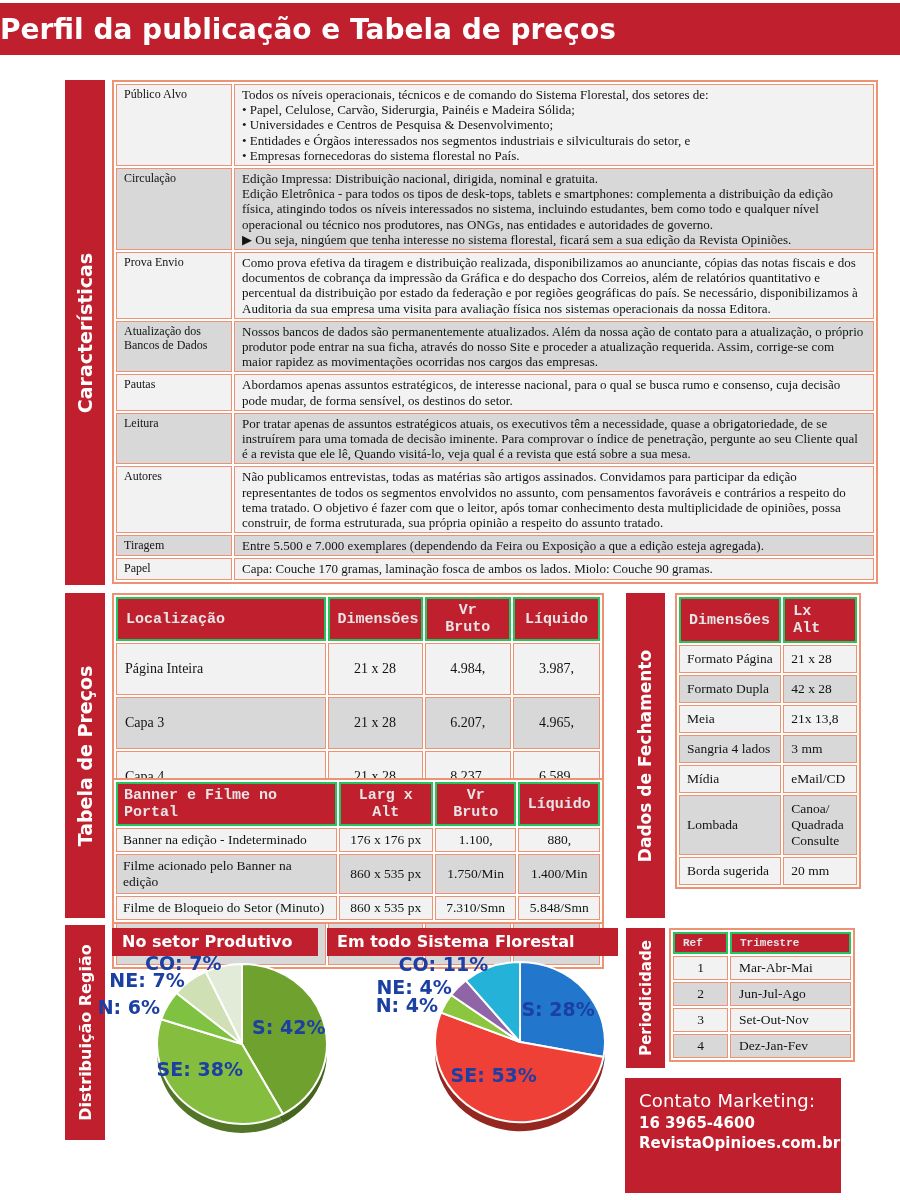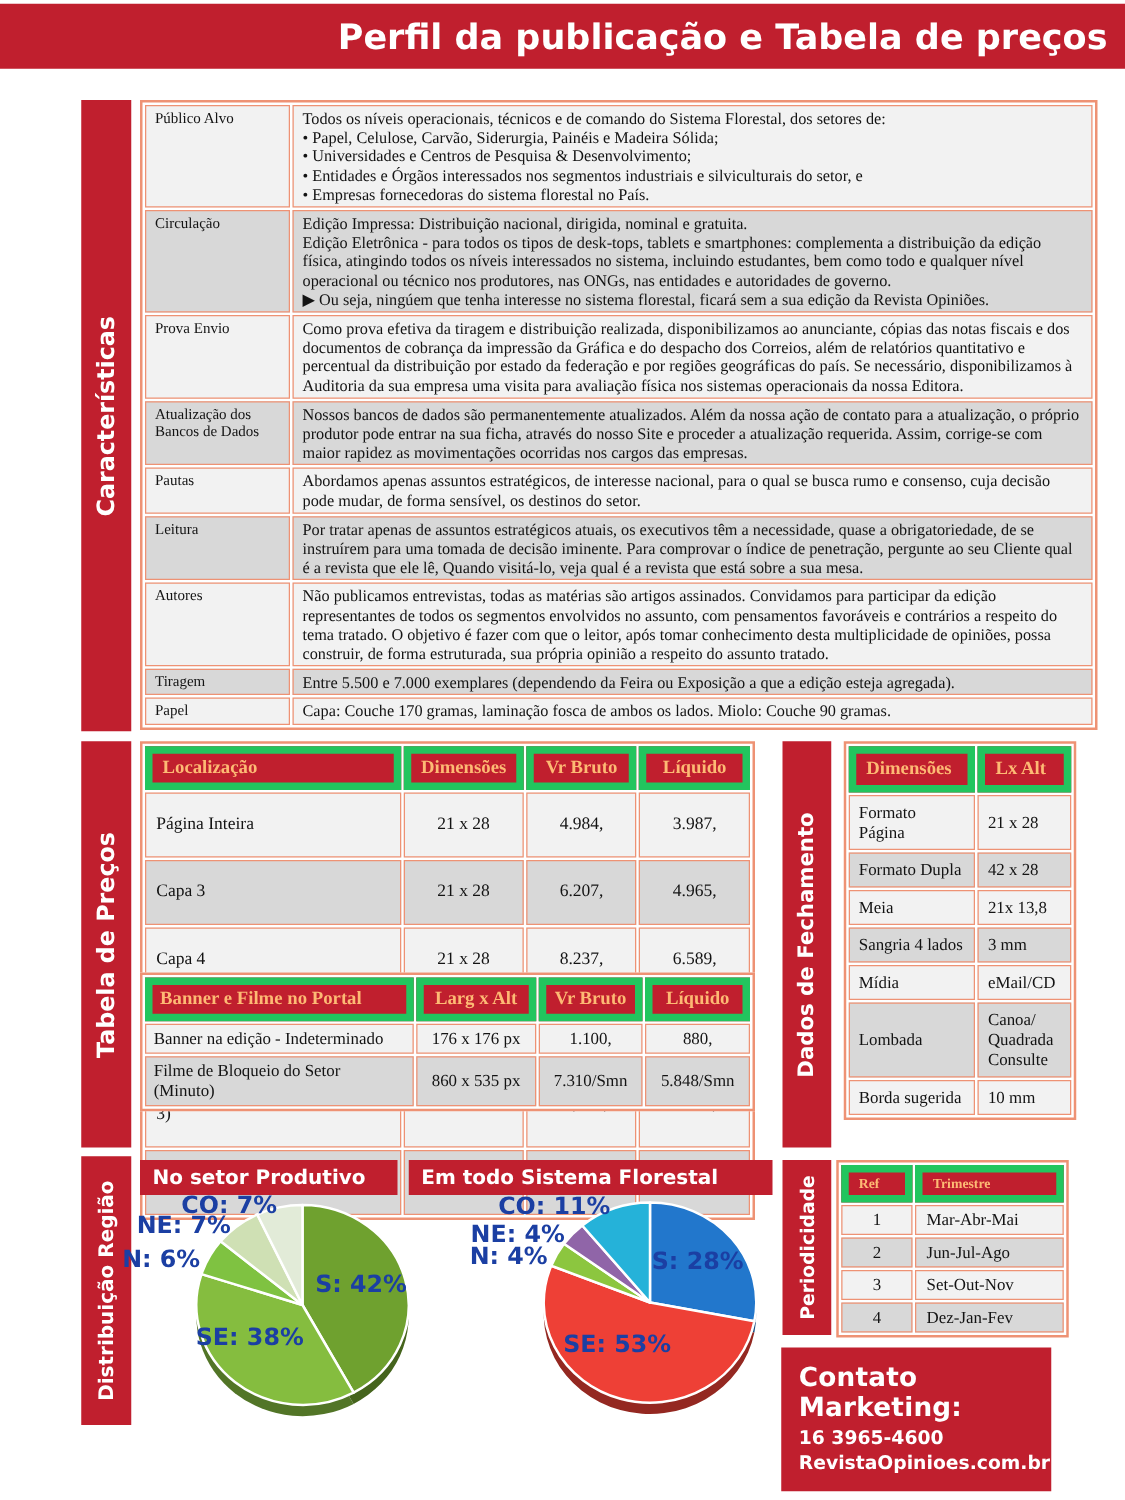--- a/index.html
+++ b/index.html
@@ -1,38 +1,38 @@
 <!DOCTYPE html>
 <html><head>
 <meta charset="utf-8">
 <style>
   html,body{margin:0;padding:0;background:#fff;}
   .page{position:relative;width:900px;height:1200px;background:#ffffff;overflow:hidden;
         font-family:"Liberation Serif",serif;}
 
   
   .titlebar{position:absolute;left:0;top:3px;width:900px;height:52px;background:#c01f2e;}
-  .titlebar h1{margin:0;padding-right:14px;text-align:right;line-height:53px;
+  .titlebar h1{margin:0;padding-right:14px;line-height:53px;
         font-family:"DejaVu Sans",sans-serif;font-size:28px;font-weight:bold;color:#ffffff;}
 
   
   .vlabel{position:absolute;background:#c01f2e;display:flex;align-items:center;justify-content:center;}
   .vlabel span{transform:rotate(-90deg);white-space:nowrap;color:#fff;
         font-family:"DejaVu Sans",sans-serif;font-weight:bold;}
   #vl-carac{left:65px;top:80px;width:40px;height:505px;}  #vl-carac span{font-size:19px;}
   #vl-precos{left:65px;top:593px;width:40px;height:325px;} #vl-precos span{font-size:19px;}
   #vl-dados{left:626px;top:593px;width:39px;height:325px;} #vl-dados span{font-size:17px;}
   #vl-dist{left:65px;top:925px;width:40px;height:215px;}   #vl-dist span{font-size:16px;}
   #vl-per{left:626px;top:928px;width:39px;height:140px;}   #vl-per span{font-size:15px;}
 
   
   .tbl{position:absolute;border-collapse:separate;border-spacing:2px;background:#fff;
        border:2px solid #ee9274;table-layout:fixed;}
-  .tbl th{background:#c01f2e;color:#fdba74;font-family:Liberation Serif, serif;font-weight:bold;
-       border:6px solid #22c55e;}
+  .tbl th{background:#c01f2e;color:#e5e5e5;font-family:Liberation Mono, monospace;font-weight:bold;
+       border:2px solid #22c55e;}
   .tbl td{border:1px solid #ee9274;color:#131313;}
   .tbl tbody tr:nth-child(odd) td{background:#f2f2f2;}
   .tbl tbody tr:nth-child(even) td{background:#d8d8d8;}
 
   #t-carac{left:112px;top:80px;width:766px;}
   #t-carac td{font-size:13px;line-height:1.17;padding:2px 7px;vertical-align:top;white-space:pre-line;}
   #t-carac td:first-child{width:100px;font-size:12px;}
 
   #t-loc{left:112px;top:593px;width:492px;}
   #t-loc th{font-size:15px;padding:3px 8px;text-align:center;}
@@ -66,21 +66,21 @@
        font-family:"DejaVu Sans",sans-serif;font-weight:bold;font-size:16px;line-height:28px;padding-left:10px;}
   #ch1{left:112px;top:928px;width:206px;}
   #ch2{left:327px;top:928px;width:291px;}
   .pie{position:absolute;width:260px;height:205px;}
   #pie1{left:92px;top:952px;}
   #pie2{left:370px;top:950px;}
 
   
   .contato{position:absolute;left:625px;top:1078px;width:216px;height:115px;background:#c01f2e;
        color:#fff;box-sizing:border-box;padding:12px 8px 0 14px;font-family:"DejaVu Sans",sans-serif;}
-  .contato .t{font-size:21px;font-weight:bold;letter-spacing:.2px;}
+  .contato .t{font-size:18px;font-weight:normal;letter-spacing:.2px;}
   .contato .p{font-size:15px;font-weight:bold;margin-top:3px;}
   .contato .s{font-size:15px;font-weight:bold;margin-top:2px;}
 </style>
 </head>
 <body>
 
 <div class="page">
 
   <header class="titlebar">
     <h1>Perfil da publicação e Tabela de preços</h1>
@@ -206,20 +206,26 @@
         </tr>
       </thead>
       <tbody>
         <tr>
           <td>Banner na edição - Indeterminado</td>
           <td>176 x 176 px</td>
           <td>1.100,</td>
           <td>880,</td>
         </tr>
         <tr>
+          <td>Filme acionado pelo Banner na edição</td>
+          <td>860 x 535 px</td>
+          <td>1.750/Min</td>
+          <td>1.400/Min</td>
+        </tr>
+        <tr>
           <td>Filme de Bloqueio do Setor   (Minuto)</td>
           <td>860 x 535 px</td>
           <td>7.310/Smn</td>
           <td>5.848/Smn</td>
         </tr>
       </tbody>
     </table>
   <table class="tbl" id="t-dados">
       <thead>
         <tr>
@@ -249,21 +255,21 @@
           <td>eMail/CD</td>
         </tr>
         <tr>
           <td>Lombada</td>
           <td>Canoa/
 Quadrada
 Consulte</td>
         </tr>
         <tr>
           <td>Borda sugerida</td>
-          <td>10 mm</td>
+          <td>20 mm</td>
         </tr>
       </tbody>
     </table>
   <table class="tbl" id="t-per">
       <thead>
         <tr>
           <th>Ref</th>
           <th>Trimestre</th>
         </tr>
       </thead>

